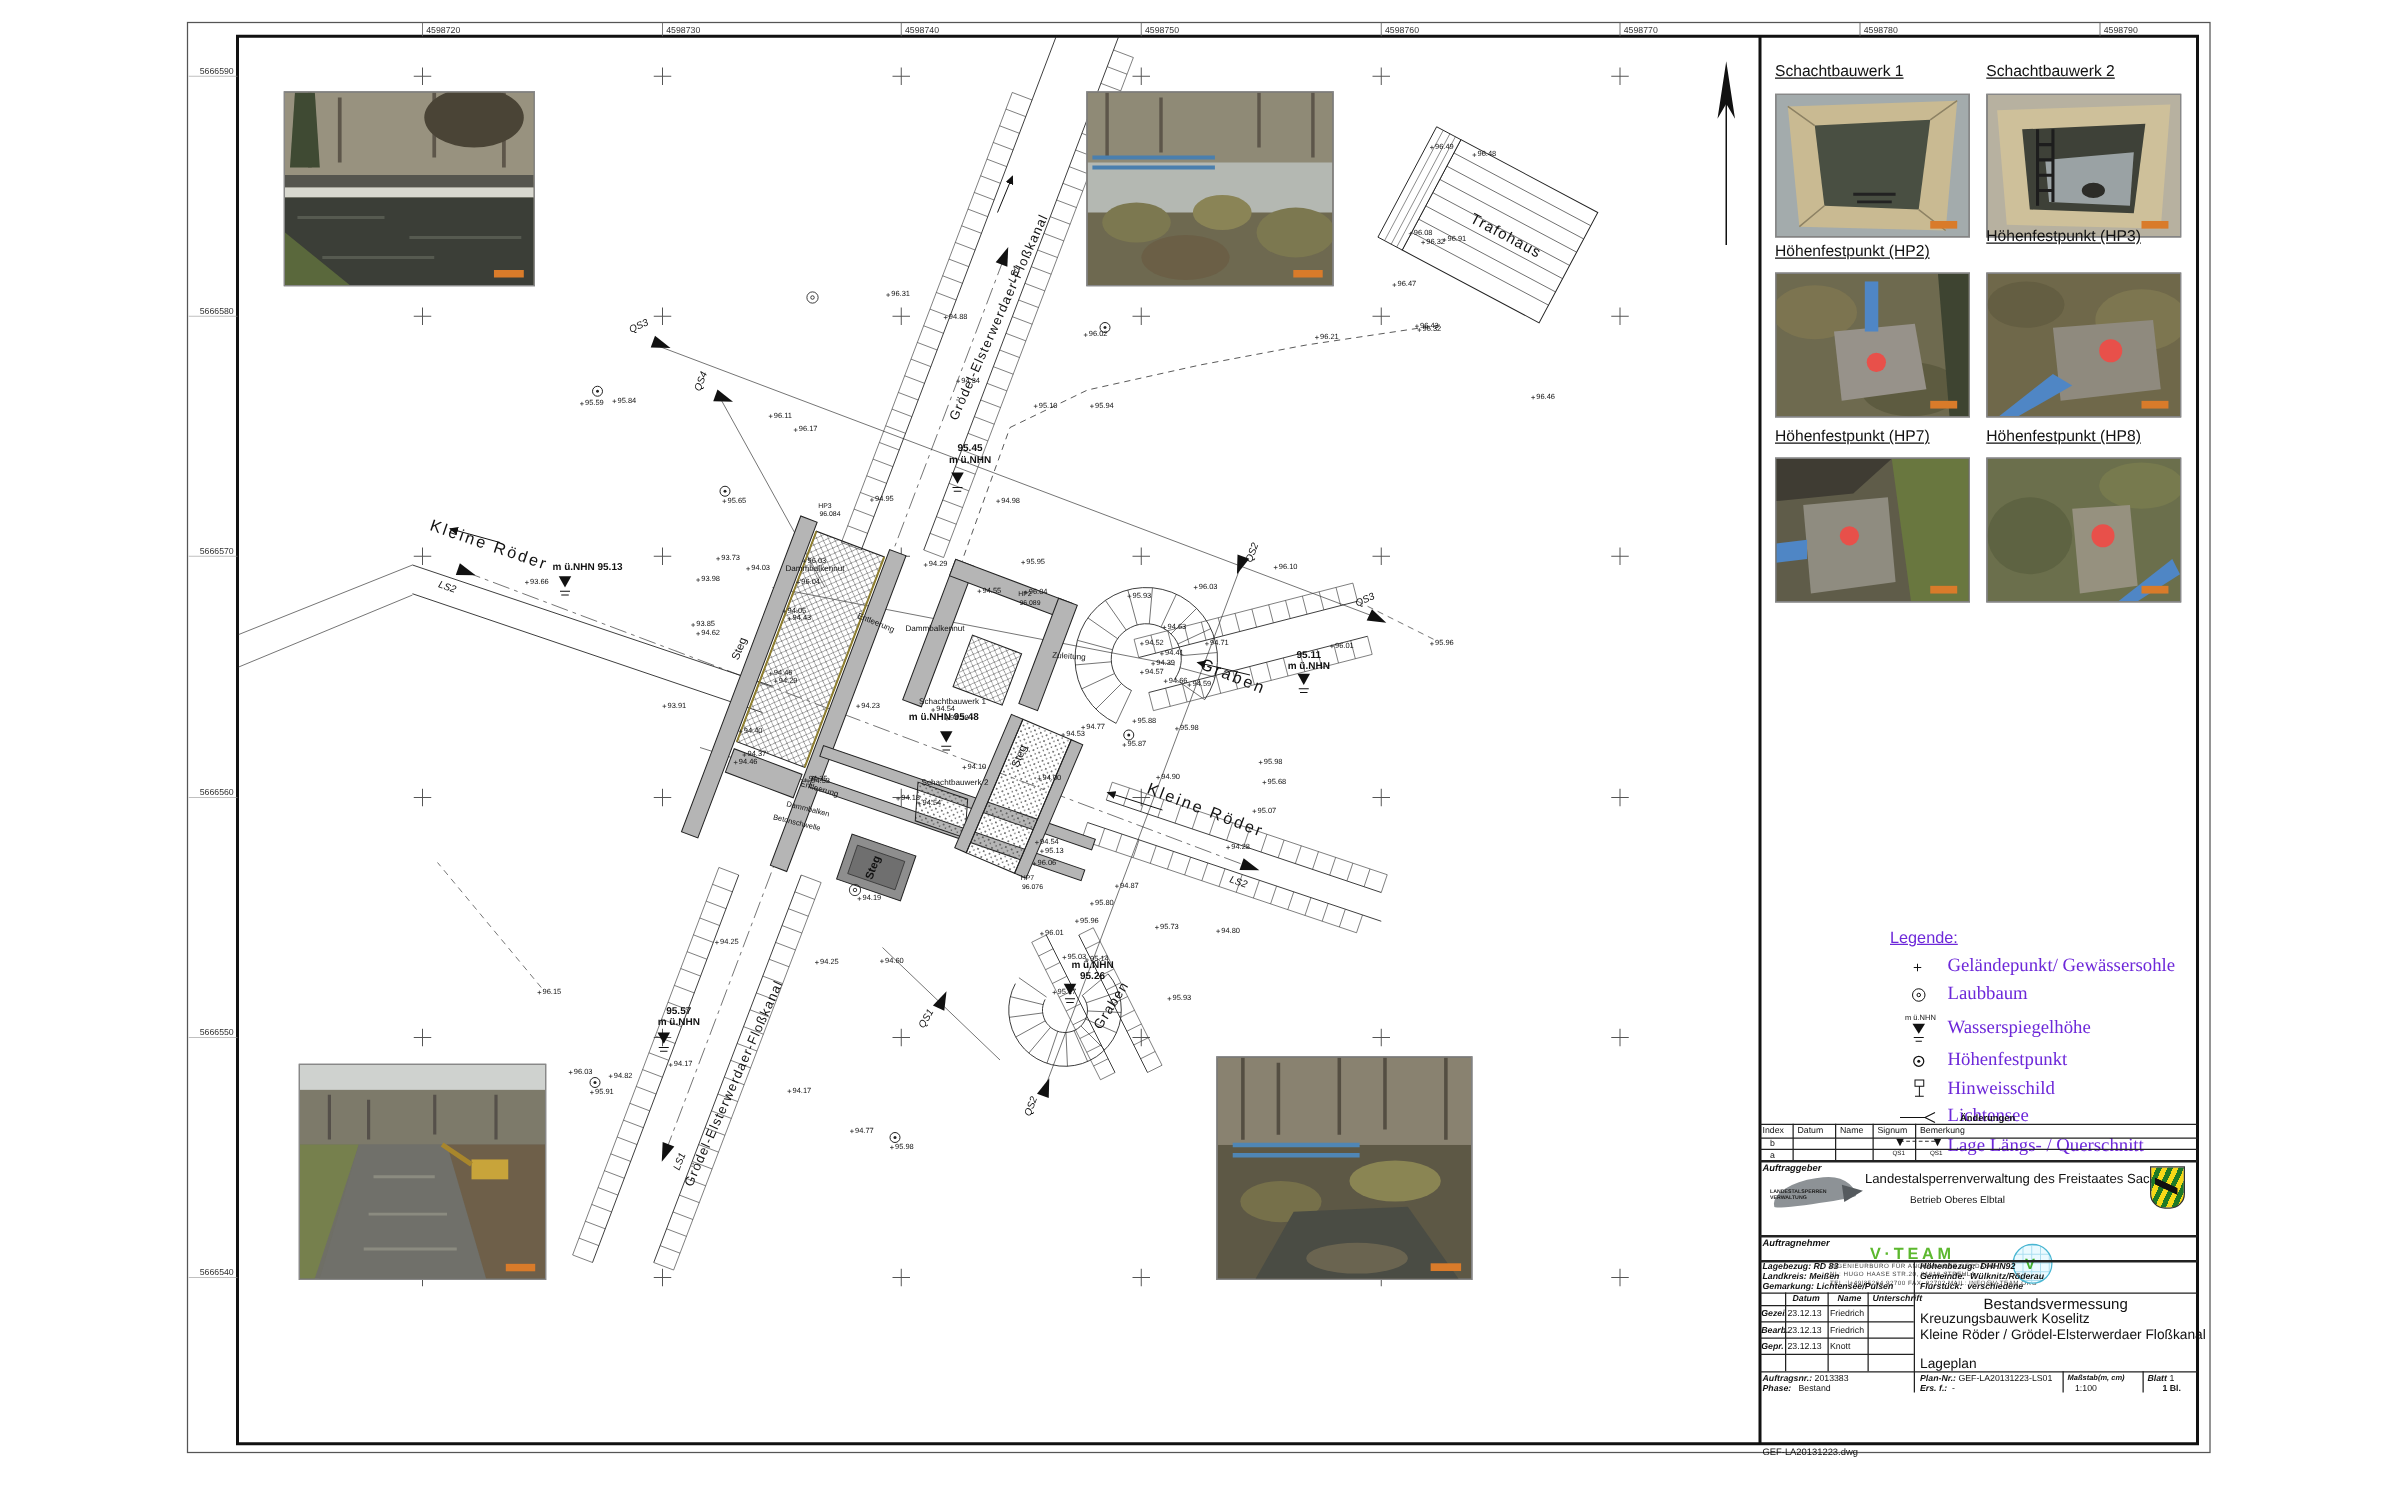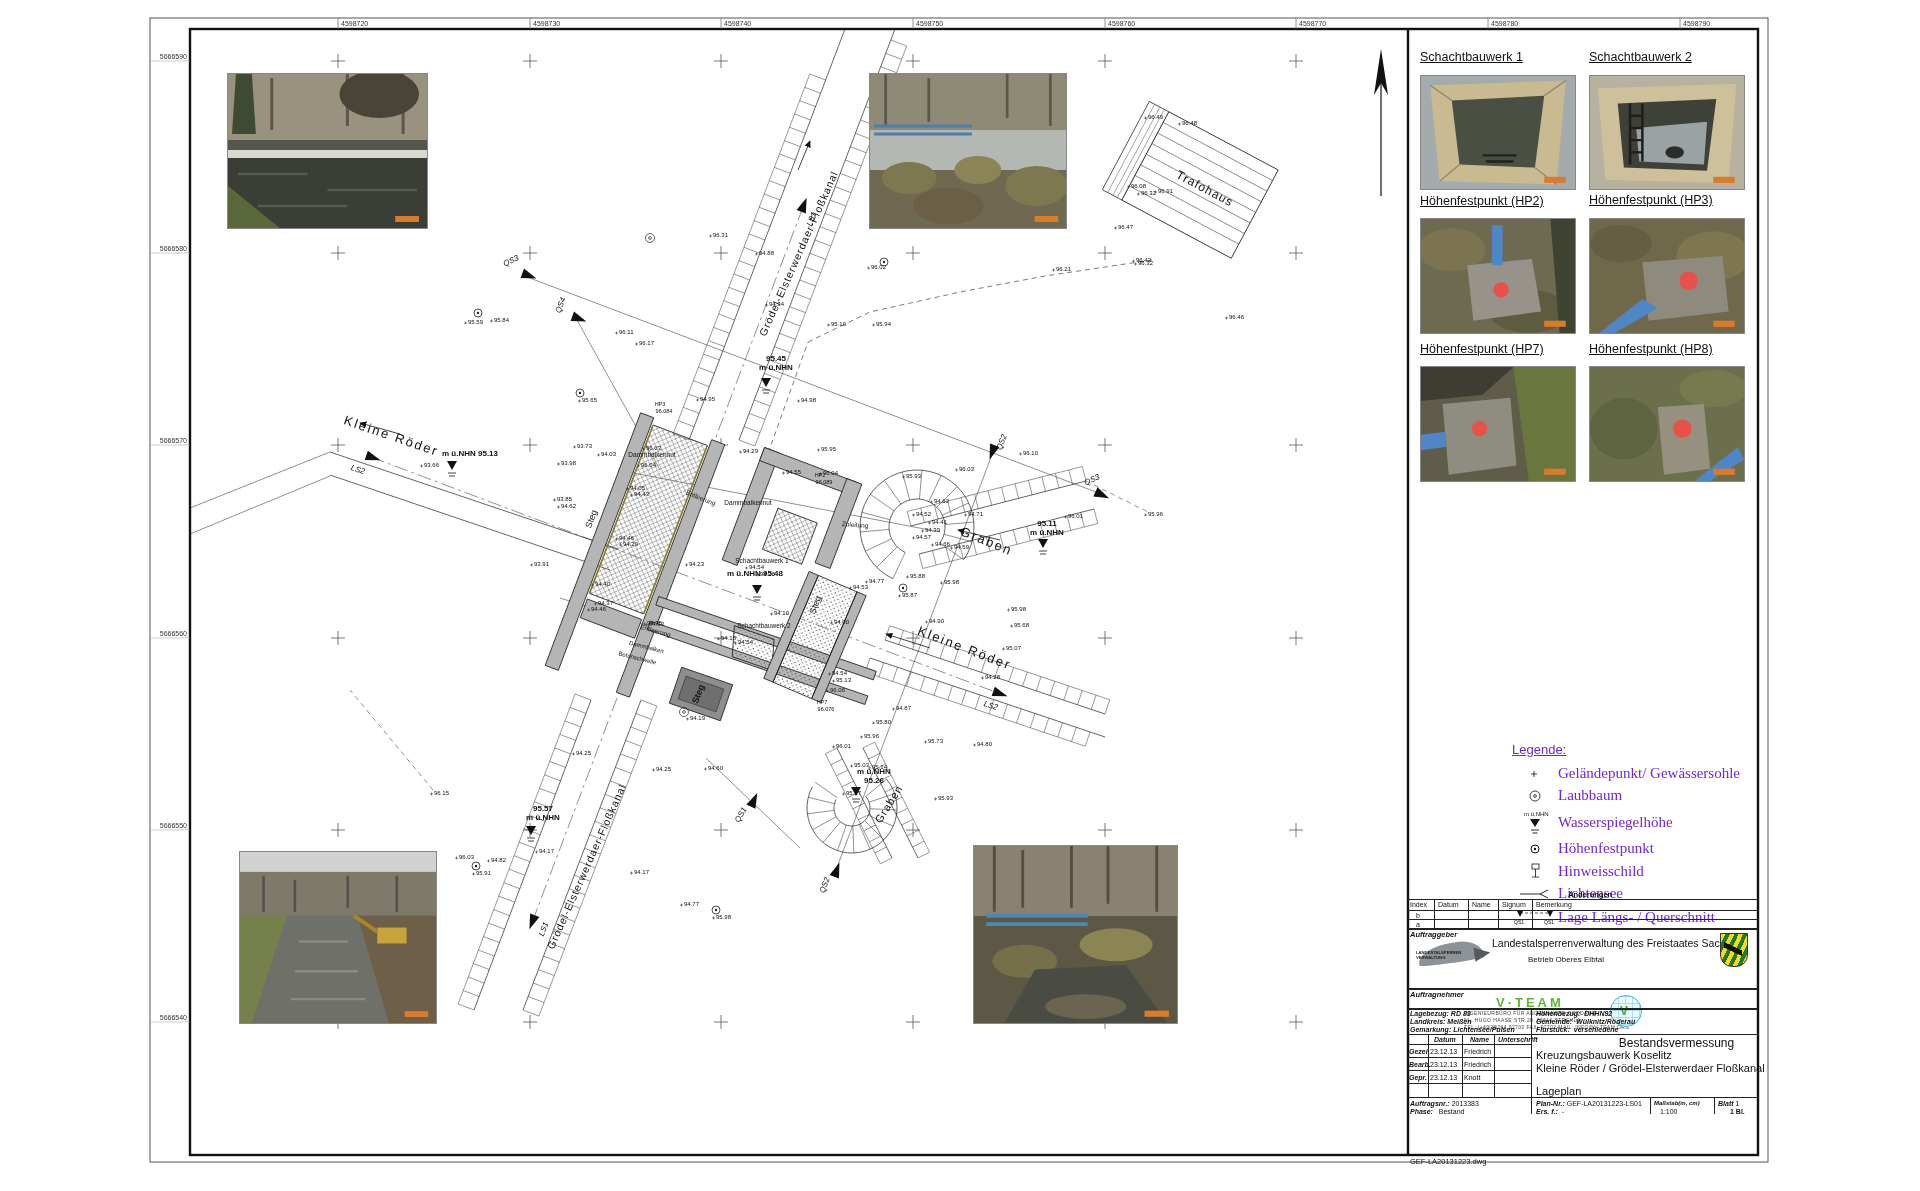--- a/index.html
+++ b/index.html
@@ -814,21 +814,21 @@
     <rect width="100" height="74" fill="#b7b1a0"></rect>
     <polygon points="5,8 95,5 90,70 10,68" fill="#cec09a"></polygon>
     <polygon points="18,18 82,15 76,62 22,60" fill="#3e4138"></polygon>
     <polygon points="30,34 76,30 74,58 32,56" fill="#9aa2a4"></polygon>
     <path d="M26,18 V58 M34,18 V56 M26,26 H34 M26,34 H34 M26,42 H34 M26,50 H34" stroke="#1d1d1d" stroke-width="1.6"></path>
     <ellipse cx="55" cy="50" rx="6" ry="4" fill="#2c2c28"></ellipse>
     <rect x="80" y="66" width="14" height="4" fill="#d97b2a"></rect>
   </svg>
 </div>
 <div class="ph-head" style="left:1420px;top:194px;">Höhenfestpunkt (HP2)</div>
-<div class="ph-head" style="left:1589px;top:193px;">Höhenfestpunkt (HP3)</div>
+<div class="ph-head" style="left:1589px;top:182px;">Höhenfestpunkt (HP3)</div>
 <div class="photo" style="left:1420px;top:218px;width:154px;height:114px;">
   <svg viewBox="0 0 100 74" preserveAspectRatio="none">
     <rect width="100" height="74" fill="#6e6a4f"></rect>
     <ellipse cx="20" cy="20" rx="22" ry="14" fill="#7c7450"></ellipse>
     <ellipse cx="70" cy="60" rx="26" ry="14" fill="#5d5b40"></ellipse>
     <polygon points="30,30 72,26 78,60 34,66" fill="#97928a"></polygon>
     <rect x="46" y="4" width="7" height="26" fill="#4f86c5"></rect>
     <circle cx="52" cy="46" r="5" fill="#e8504a"></circle>
     <polygon points="84,0 100,0 100,74 90,74" fill="#3e4431"></polygon>
     <rect x="80" y="66" width="14" height="4" fill="#d97b2a"></rect>
@@ -1007,21 +1007,21 @@
   <div class="tb-line" style="left:0;top:181px;width:123px;height:1px;"></div>
   <div class="tb bi" style="left:1px;top:185px;">Gepr.</div>
   <div class="tb" style="left:22px;top:185px;">23.12.13</div>
   <div class="tb" style="left:56px;top:185px;">Knott</div>
   <div class="tb-line" style="left:0;top:194px;width:123px;height:1px;"></div>
   <div class="tb-line" style="left:20px;top:145px;width:1px;height:63px;"></div>
   <div class="tb-line" style="left:54px;top:145px;width:1px;height:63px;"></div>
   <div class="tb-line" style="left:86px;top:145px;width:1px;height:63px;"></div>
   <div class="tb-line" style="left:123px;top:119px;width:1px;height:106px;"></div>
 
-  <div class="tb" style="left:123px;top:147px;width:227px;text-align:center;font-size:12px;padding-left:32px;">Bestandsvermessung</div>
+  <div class="tb" style="left:123px;top:147px;width:227px;text-align:center;font-size:12px;">Bestandsvermessung</div>
   <div class="tb" style="left:128px;top:160px;font-size:11px;">Kreuzungsbauwerk Koselitz</div>
   <div class="tb" style="left:128px;top:173px;font-size:11px;">Kleine Röder / Grödel-Elsterwerdaer Floßkanal</div>
   <div class="tb" style="left:128px;top:196px;font-size:11px;">Lageplan</div>
   <div class="tb-line" style="left:0;top:208px;width:350px;height:1px;"></div>
 
   <div class="tb" style="left:2px;top:211px;"><span class="bi">Auftragsnr.:</span>&nbsp;<span>2013383</span></div>
   <div class="tb" style="left:2px;top:219px;"><span class="bi">Phase:</span>&nbsp;&nbsp;&nbsp;<span>Bestand</span></div>
   <div class="tb" style="left:128px;top:211px;"><span class="bi">Plan-Nr.:</span>&nbsp;<span>GEF-LA20131223-LS01</span></div>
   <div class="tb" style="left:128px;top:219px;"><span class="bi">Ers. f.:</span>&nbsp;&nbsp;<span>-</span></div>
   <div class="tb-line" style="left:242px;top:208px;width:1px;height:17px;"></div>

